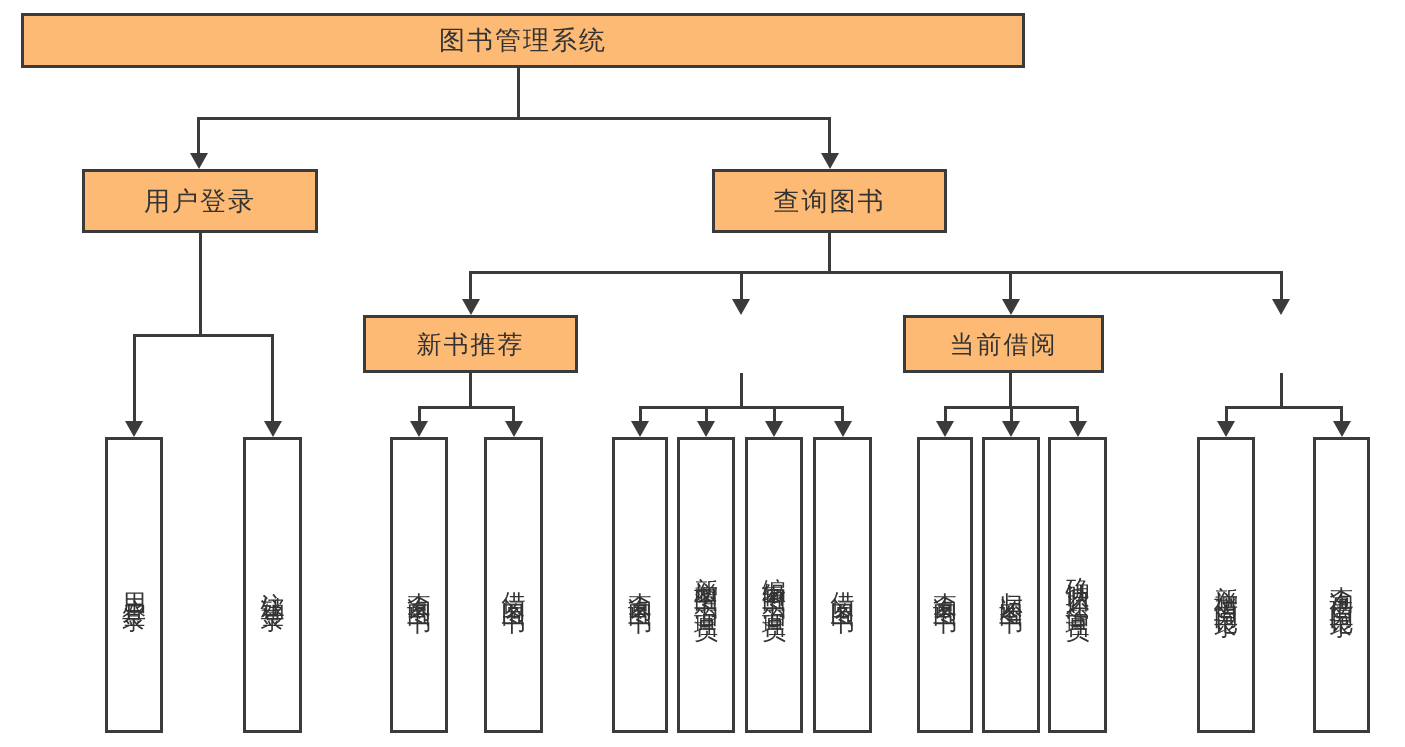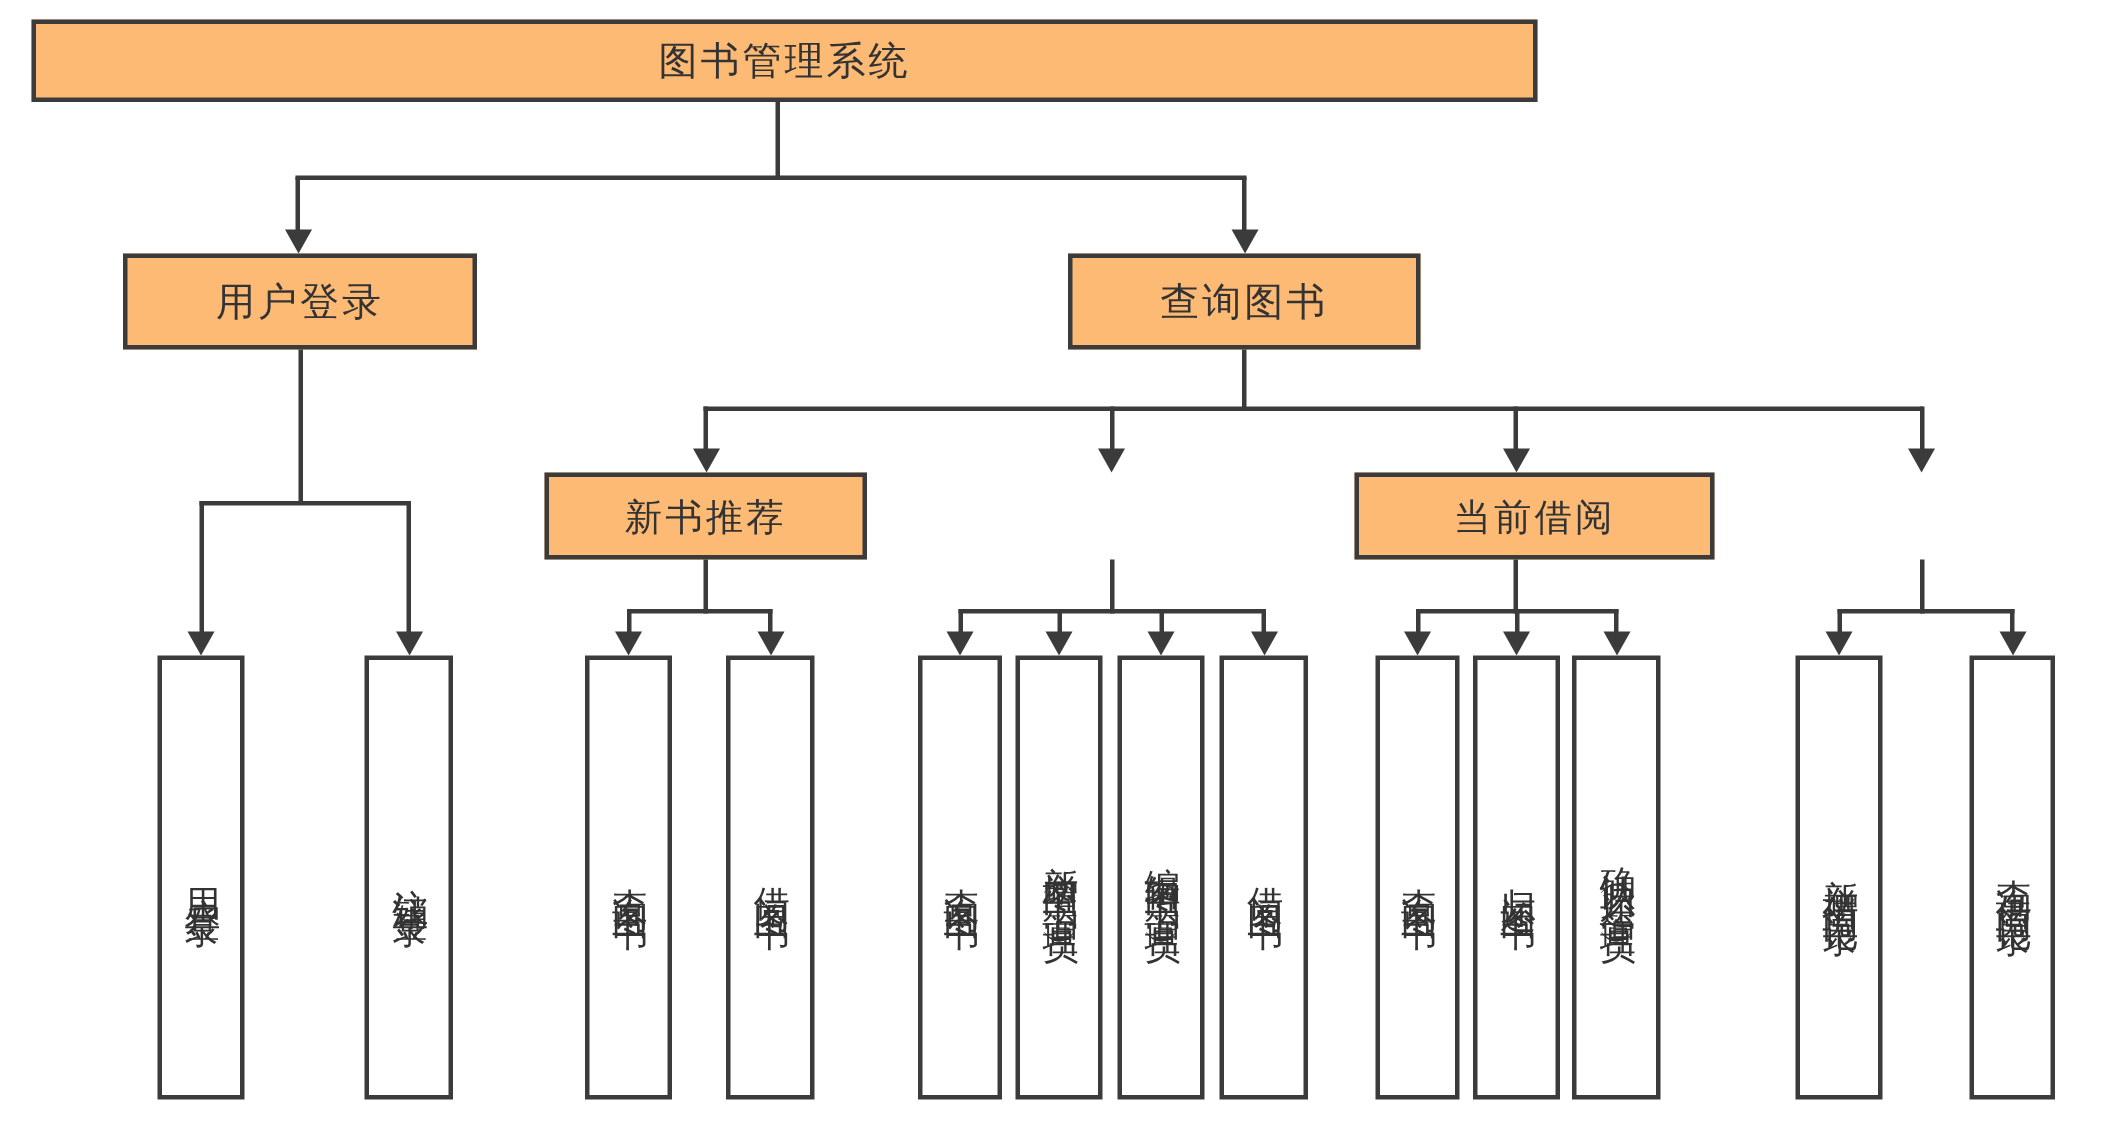--- a/index.html
+++ b/index.html
@@ -53,21 +53,21 @@
   <div class="node lv1" style="left:82px;top:169px;width:236px;height:64px">
     <span>用户登录</span>
   </div>
   <div class="node lv1" style="left:712px;top:169px;width:235px;height:64px">
     <span>查询图书</span>
   </div>
 
   <div class="node" style="left:363px;top:315px;width:215px;height:58px">
     <span>新书推荐</span>
   </div>
-  <div class="node" style="left:903px;top:315px;width:240px;height:58px">
+  <div class="node" style="left:903px;top:315px;width:201px;height:58px">
     <span>当前借阅</span>
   </div>
 
   <div class="leaf" style="left:105px;width:58px">
     <span>用户登录</span>
   </div>
   <div class="leaf" style="left:243px;width:59px">
     <span>注销登录</span>
   </div>
 

